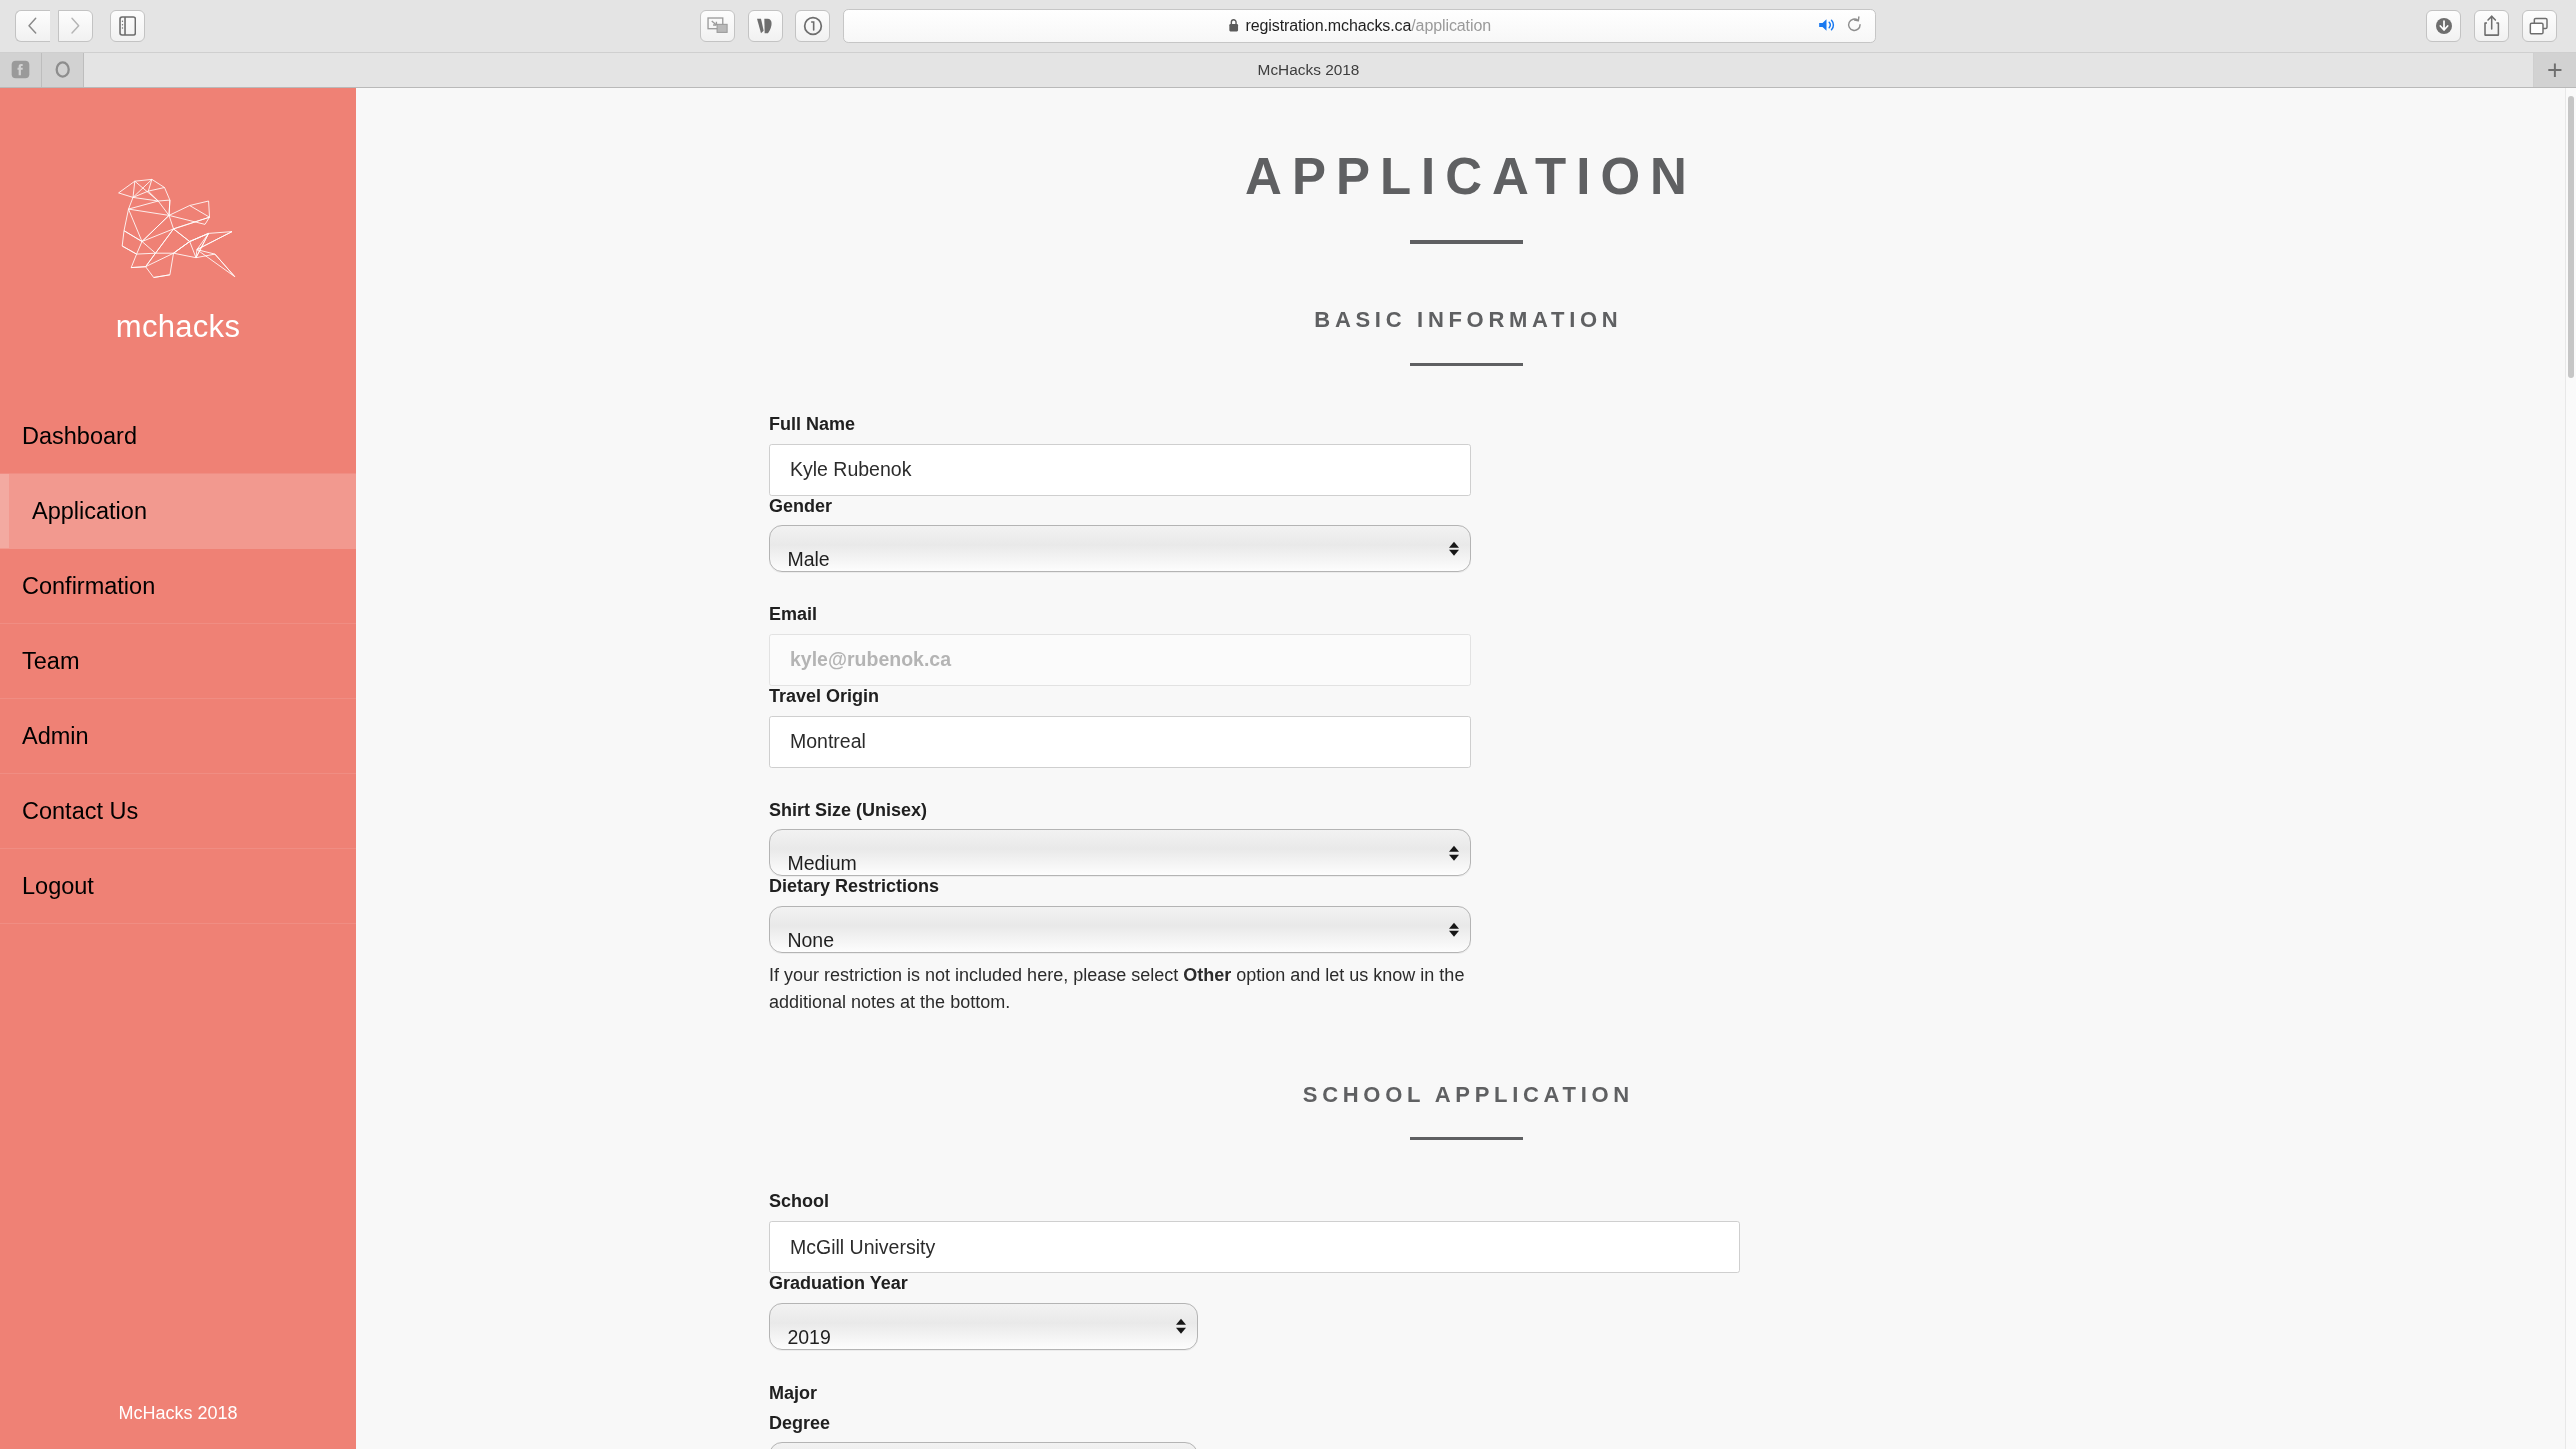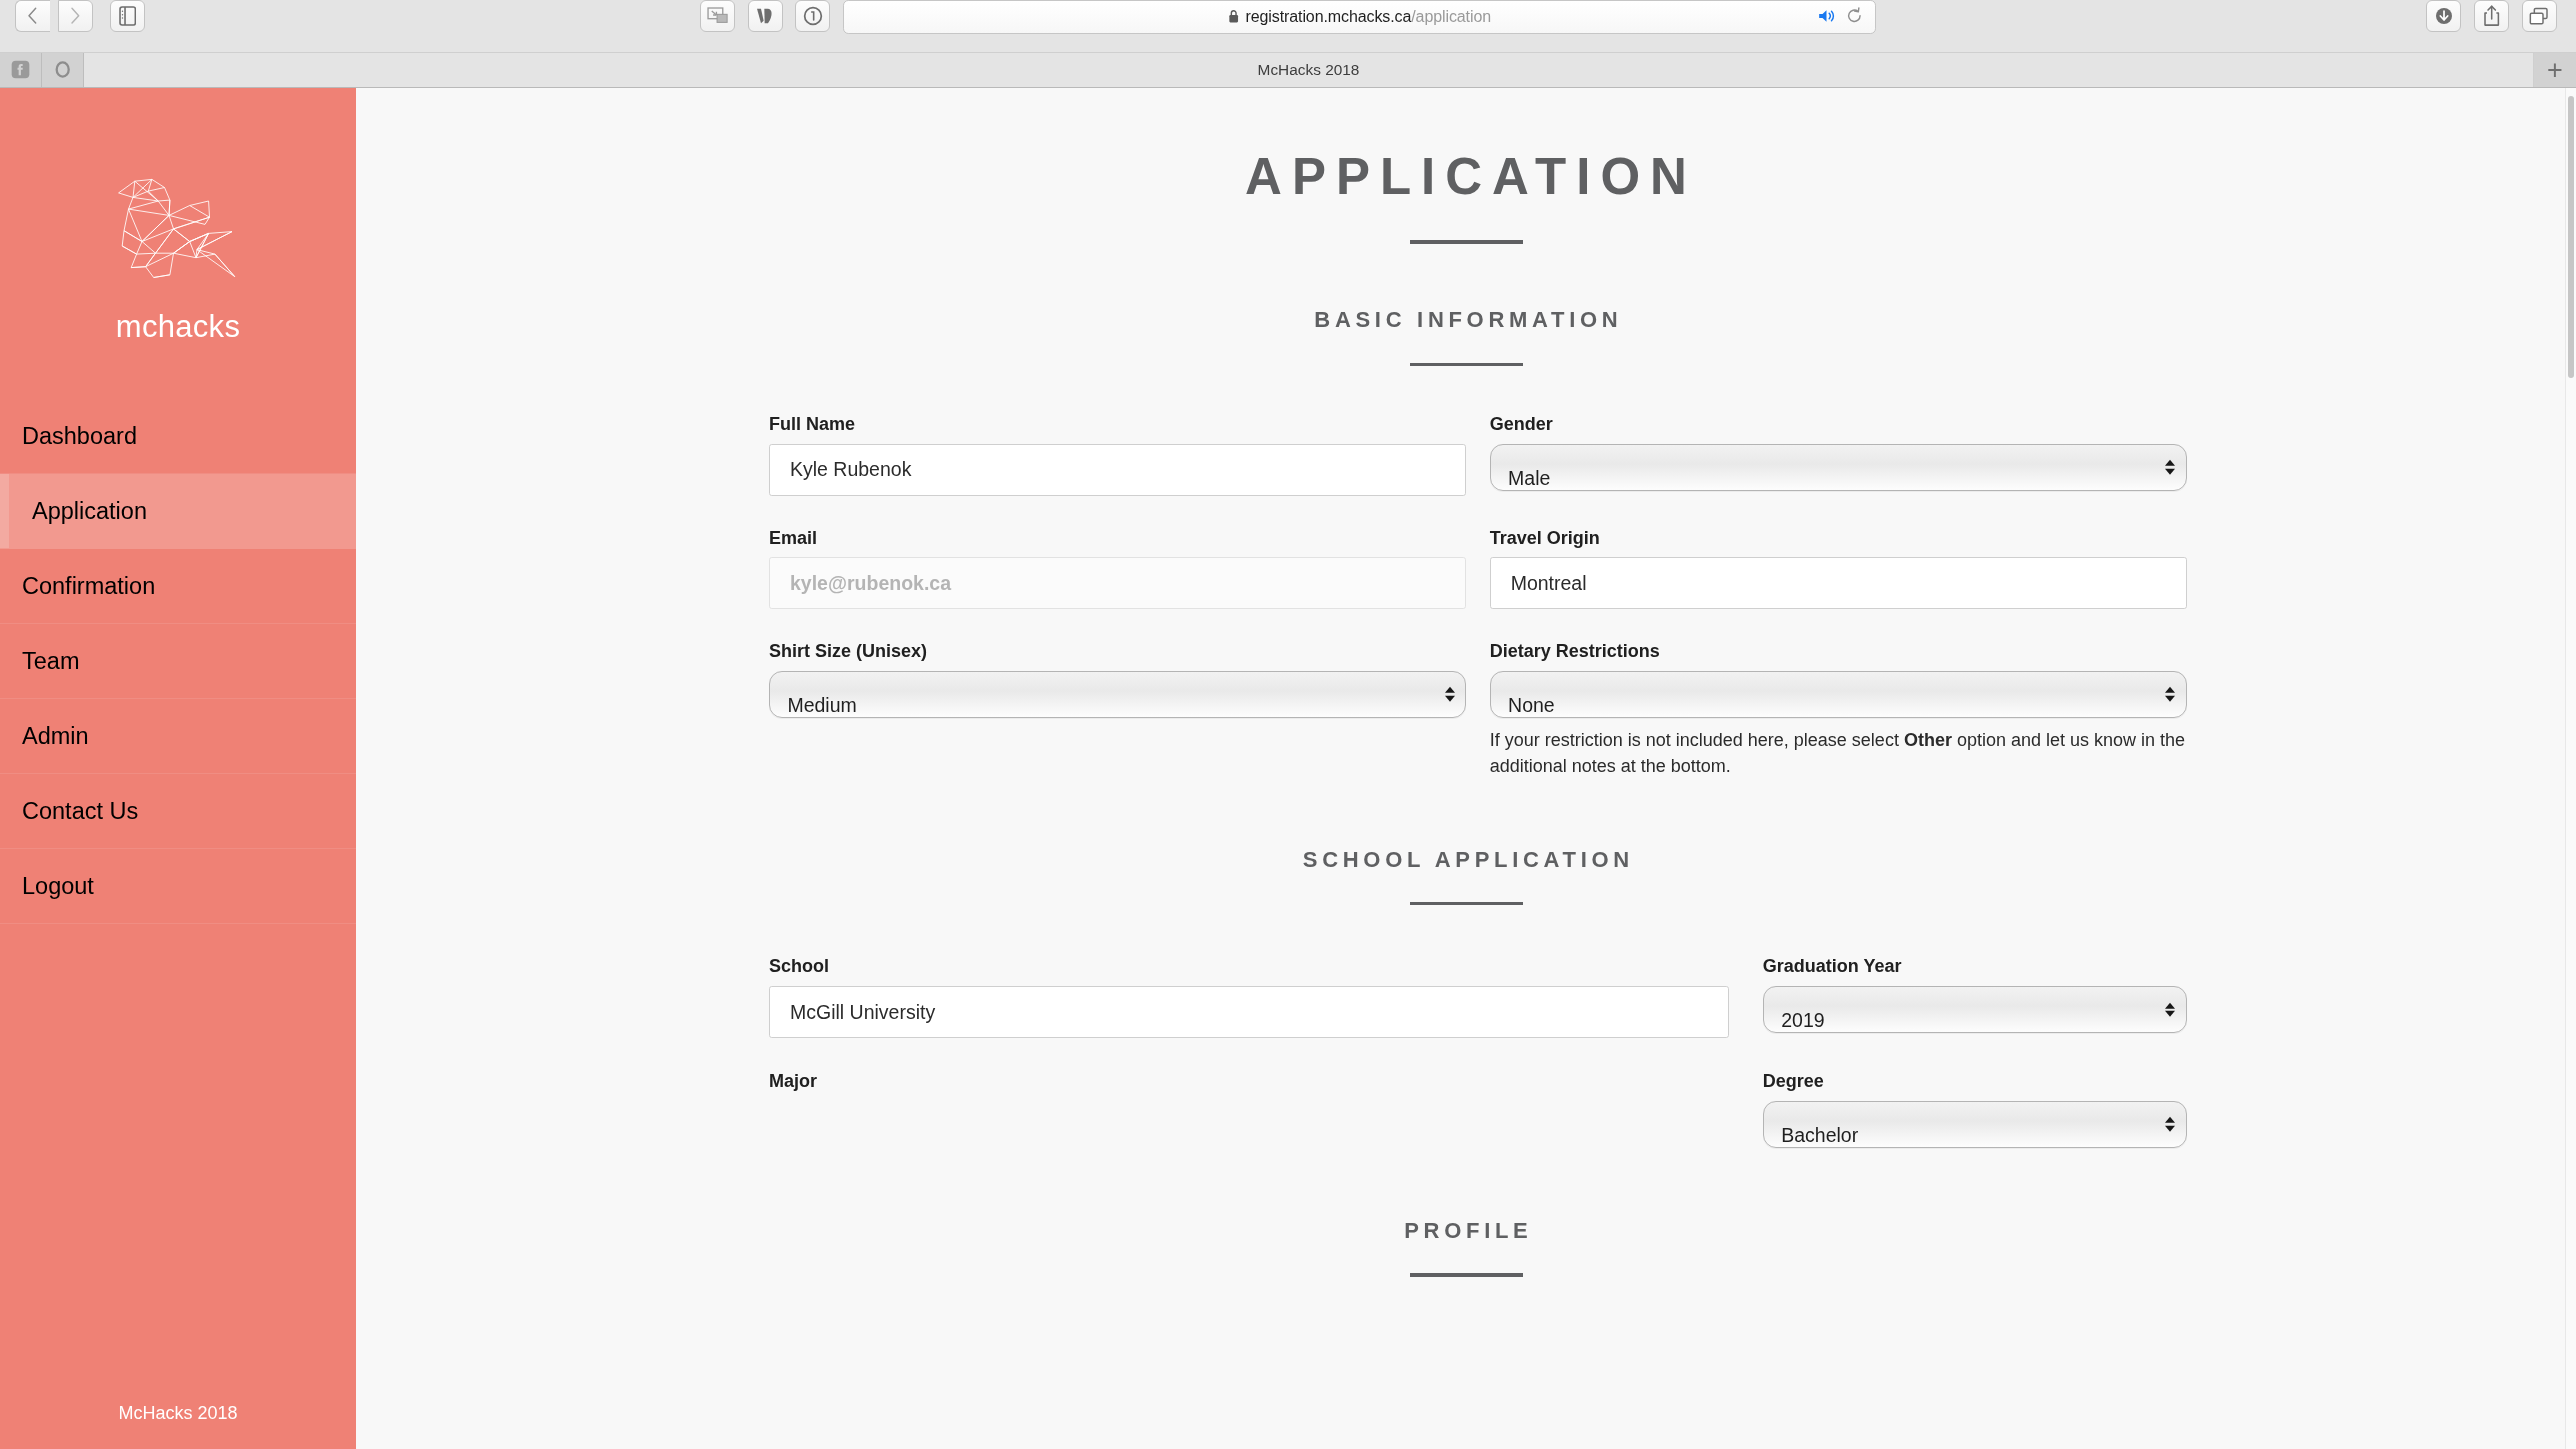--- a/index.html
+++ b/index.html
@@ -12,20 +12,21 @@
 
   
   .browser-chrome {
     width: 100%;
     background: #e4e4e4;
     border-bottom: 0.7px solid #b9b9b9;
   }
   .toolbar {
     height: 52px;
     display: flex;
+    align-items: center;
     padding: 0 14.8px;
     position: relative;
     gap: 8px;
   }
   .tb-btn {
     background: linear-gradient(180deg, #fdfdfd 0%, #f1f1f1 100%);
     border: 0.7px solid #c3c3c3;
     border-radius: 6px;
     height: 32px;
     min-width: 35px;
@@ -199,21 +200,21 @@
     text-indent: 4.7px;
   }
   .rule-sm {
     width: 113px;
     height: 3.4px;
     background: #5f6062;
     margin: 29.5px auto 0;
   }
 
   .form-area { width: 1442px; margin: 0 auto; padding-left: 24px; }
-  .row { display: flex; }
+  .row { display: flex; flex-direction: column; }
   .col { }
   .label {
     font-size: 18px;
     font-weight: 700;
     color: #202020;
     margin-bottom: 8.7px;
     display: block;
   }
   .field {
     height: 52px;

